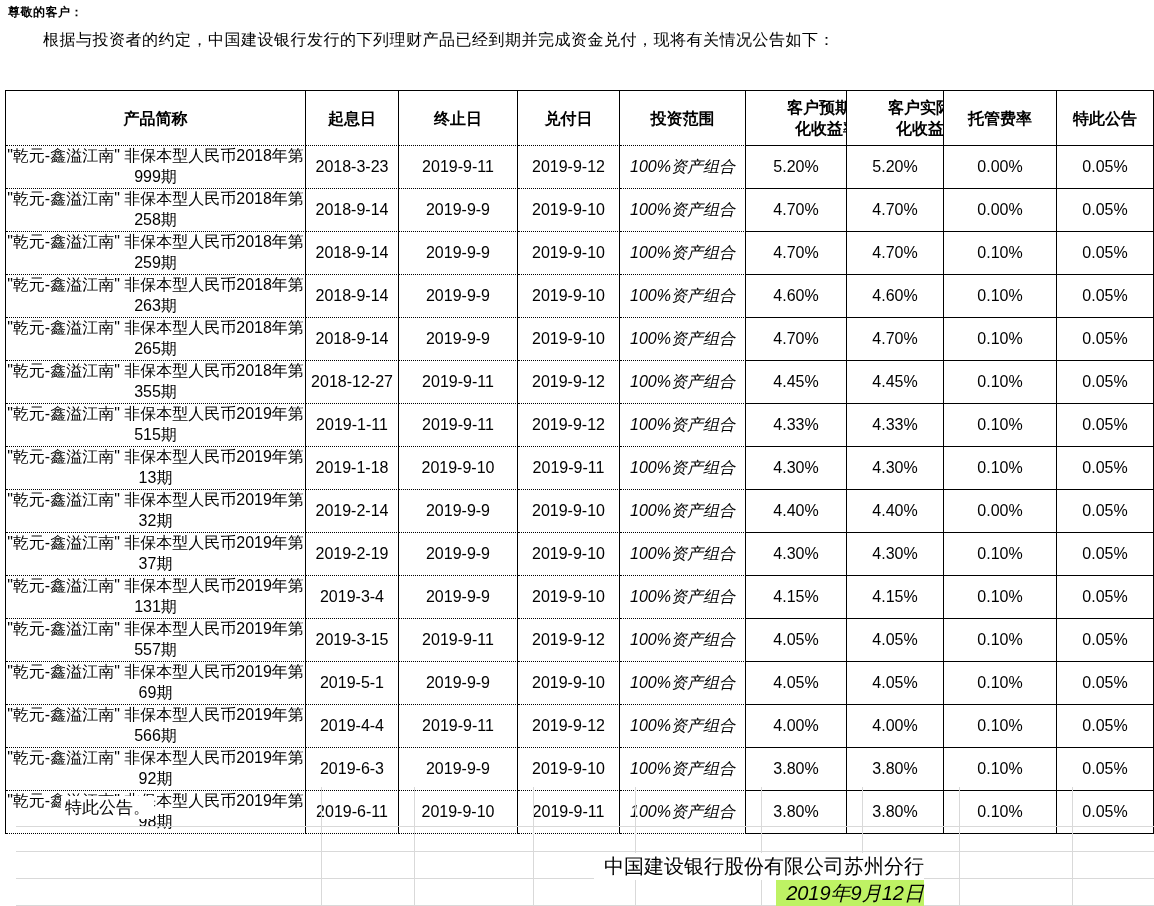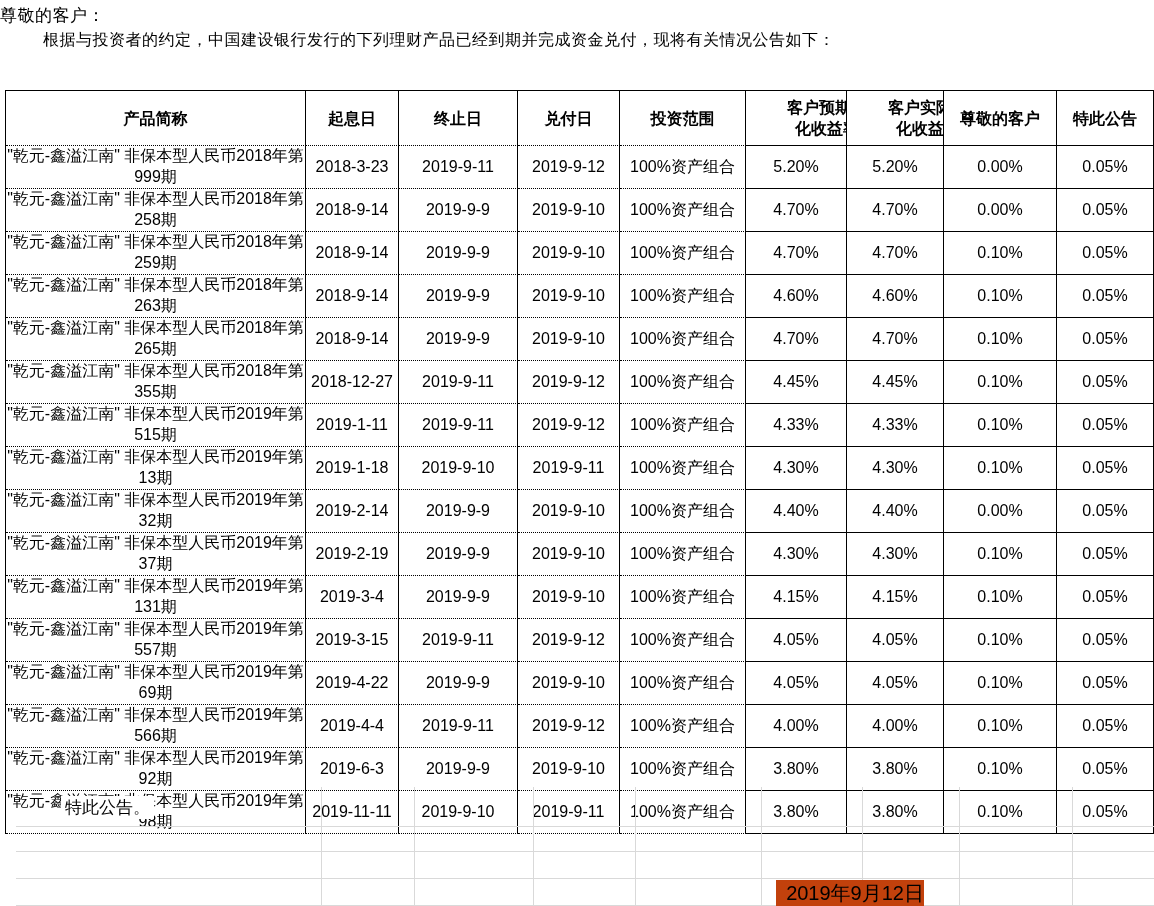--- a/index.html
+++ b/index.html
@@ -1,48 +1,48 @@
 <!DOCTYPE html>
 <html><head>
 <meta charset="utf-8">
 <style>
   html, body { margin:0; padding:0; }
   body {
     width:1154px; height:906px; position:relative; overflow:hidden;
     background:#ffffff; color:#000;
     font-family:"Liberation Sans", sans-serif;
   }
-  .salutation { position:absolute; left:0; top:4px; font-size:17px; letter-spacing:0.5px; }
+  .salutation { position:absolute; left:8px; top:4px; font-size:12px; letter-spacing:0.5px;font-weight:bold; }
   .intro-body { position:absolute; left:43px; top:30px; font-size:16px; letter-spacing:0.5px; white-space:nowrap; }
 
   table.main {
     position:absolute; left:5px; top:90px; width:1148px;
     border-spacing:0; table-layout:fixed;
     border-top:1.5px solid #000; border-left:1.5px solid #000;
   }
   table.main th, table.main td {
     border-right:1px solid #000;
     border-bottom:1px dotted #000;
     padding:0; overflow:hidden; vertical-align:middle;
   }
   table.main .solid-b { border-bottom-style:solid; }
   table.main th {
     height:54px; font-size:16px; font-weight:bold; text-align:center; line-height:21px;
   }
   .hdr-wrap { display:inline-block; width:82px;margin-left:40px; }
   table.main td { height:39px; font-size:16px; text-align:center; }
   td.c0 { text-align:left; padding-left:13px; font-size:14px; }
-  td.c4 { font-size:13px; }
+  td.c4 { font-size:13px;font-style:italic; }
 
   .footer-area { position:absolute; left:0; top:787px; width:927px; height:119px;margin-left:16px; }
   .hline { position:absolute; left:0; width:1154px; height:0; border-top:1px solid #d9d9d9; }
   .vline { position:absolute; top:0; height:119px; width:0; border-left:1px solid #d9d9d9; }
   .closing { position:absolute; left:45px; top:9px; font-size:17px; background:#fff; padding:0 4px; }
   .issuer  { position:absolute; right:19px; top:66px; font-size:20px; background:#fff; padding-left:10px; white-space:nowrap; }
-  .docdate { position:absolute; right:19px; top:93px; font-size:20px; background:#c2410c; padding-left:10px; white-space:nowrap; }
+  .docdate { position:absolute; right:19px; top:93px; font-size:20px; background:#bef264; padding-left:10px; white-space:nowrap;font-style:italic; }
 </style>
 </head>
 <body>
 
 <div class="salutation">尊敬的客户：</div>
 <div class="intro-body">根据与投资者的约定，中国建设银行发行的下列理财产品已经到期并完成资金兑付，现将有关情况公告如下：</div>
 
 <table class="main">
   <colgroup>
     <col style="width:300px">
@@ -57,21 +57,21 @@
   </colgroup>
   <thead>
     <tr>
       <th>产品简称</th>
       <th>起息日</th>
       <th>终止日</th>
       <th>兑付日</th>
       <th>投资范围</th>
       <th class="solid-b"><span class="hdr-wrap">客户预期年化收益率</span></th>
       <th class="solid-b"><span class="hdr-wrap">客户实际年化收益率</span></th>
-      <th class="solid-b">尊敬的客户</th>
+      <th class="solid-b">托管费率</th>
       <th class="solid-b">特此公告</th>
     </tr>
   </thead>
   <tbody>
       <tr>
     <td class="c0">"乾元-鑫溢江南" 非保本型人民币2018年第999期</td>
     <td class="c1">2018-3-23</td>
     <td class="c2">2019-9-11</td>
     <td class="c3">2019-9-12</td>
     <td class="c4">100%资产组合</td>
@@ -196,21 +196,21 @@
     <td class="c2">2019-9-11</td>
     <td class="c3">2019-9-12</td>
     <td class="c4">100%资产组合</td>
     <td class="c5 solid-b">4.05%</td>
     <td class="c6 solid-b">4.05%</td>
     <td class="c7 solid-b">0.10%</td>
     <td class="c8 solid-b">0.05%</td>
   </tr>
       <tr>
     <td class="c0">"乾元-鑫溢江南" 非保本型人民币2019年第69期</td>
-    <td class="c1">2019-4-22</td>
+    <td class="c1">2019-5-1</td>
     <td class="c2">2019-9-9</td>
     <td class="c3">2019-9-10</td>
     <td class="c4">100%资产组合</td>
     <td class="c5 solid-b">4.05%</td>
     <td class="c6 solid-b">4.05%</td>
     <td class="c7 solid-b">0.10%</td>
     <td class="c8 solid-b">0.05%</td>
   </tr>
       <tr>
     <td class="c0">"乾元-鑫溢江南" 非保本型人民币2019年第566期</td>
@@ -229,21 +229,21 @@
     <td class="c2">2019-9-9</td>
     <td class="c3">2019-9-10</td>
     <td class="c4">100%资产组合</td>
     <td class="c5 solid-b">3.80%</td>
     <td class="c6 solid-b">3.80%</td>
     <td class="c7 solid-b">0.10%</td>
     <td class="c8 solid-b">0.05%</td>
   </tr>
       <tr>
     <td class="c0">"乾元-鑫溢江南" 非保本型人民币2019年第98期</td>
-    <td class="c1">2019-11-11</td>
+    <td class="c1">2019-6-11</td>
     <td class="c2">2019-9-10</td>
     <td class="c3">2019-9-11</td>
     <td class="c4">100%资产组合</td>
     <td class="c5 solid-b">3.80%</td>
     <td class="c6 solid-b">3.80%</td>
     <td class="c7 solid-b">0.10%</td>
     <td class="c8 solid-b">0.05%</td>
   </tr>
     </tbody>
 </table>
@@ -255,14 +255,15 @@
   <div class="hline" style="top:118px"></div>
   <div class="vline" style="left:305px"></div>
   <div class="vline" style="left:398px"></div>
   <div class="vline" style="left:517px"></div>
   <div class="vline" style="left:619px"></div>
   <div class="vline" style="left:745px"></div>
   <div class="vline" style="left:846px"></div>
   <div class="vline" style="left:943px"></div>
   <div class="vline" style="left:1056px"></div>
   <div class="closing">特此公告。</div>
+  <div class="issuer">中国建设银行股份有限公司苏州分行</div>
   <div class="docdate">2019年9月12日</div>
 </div>
 
 </body></html>

